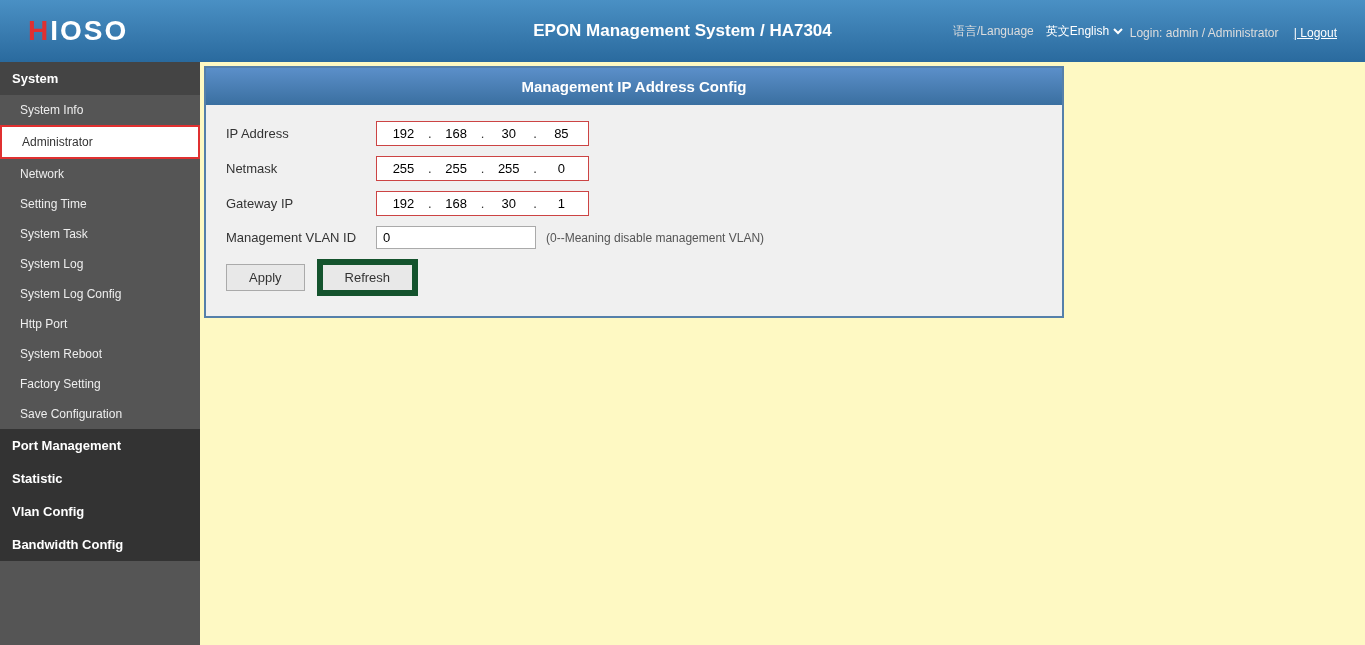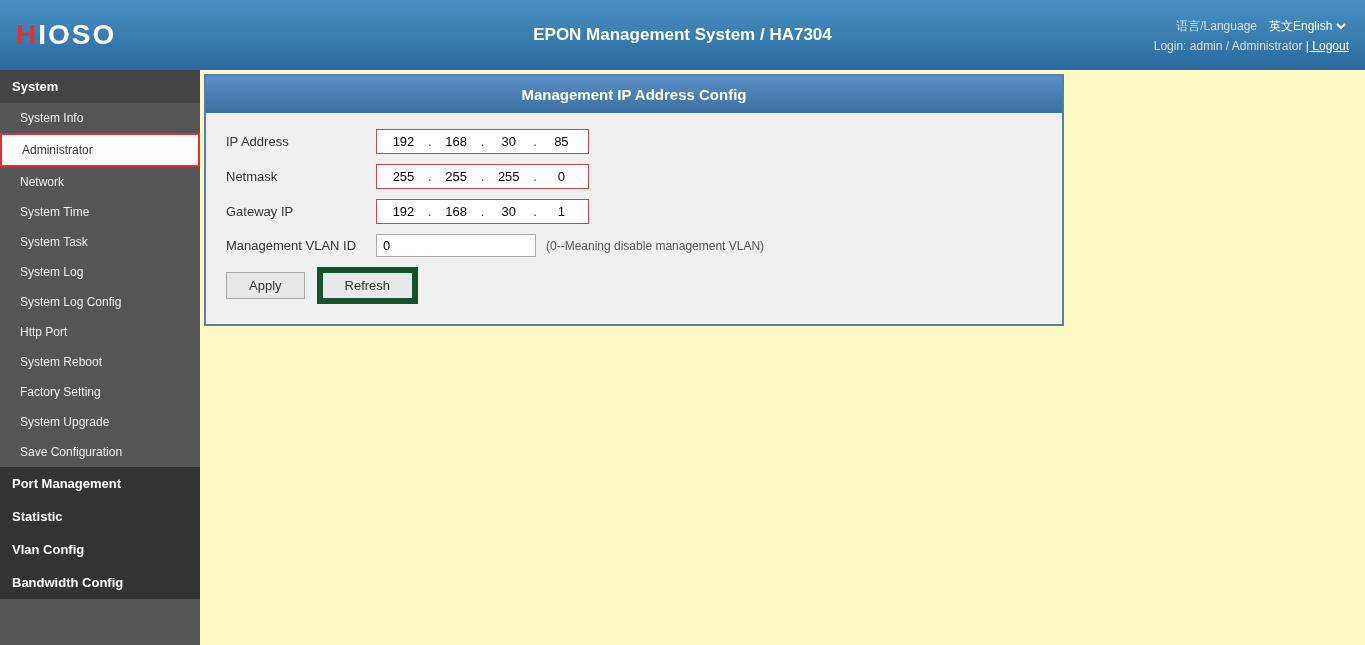--- a/index.html
+++ b/index.html
@@ -1,25 +1,25 @@
 <!DOCTYPE html>
 <html><head>
   <meta charset="utf-8">
   <style>
     * { margin: 0; padding: 0; box-sizing: border-box; }
     body { font-family: Arial, sans-serif; font-size: 13px; background: #d0d0d0; }
 
     
     #header {
       background: linear-gradient(180deg, #4a90c4 0%, #2a6a9e 100%);
-      height: 70px;
+      height: 62px;
       display: flex;
       align-items: center;
       justify-content: space-between;
-      padding: 0 16px;
+      padding: 0 28px;
       position: relative;
     }
     #logo-area {
       display: flex;
       align-items: center;
     }
     .logo-text {
       font-size: 28px;
       font-weight: bold;
       color: white;
@@ -30,21 +30,21 @@
     #header-center {
       position: absolute;
       left: 50%;
       transform: translateX(-50%);
       color: white;
       font-size: 17px;
       font-weight: bold;
     }
     #header-right {
       display: flex;
-      flex-direction: column;
+      flex-direction: row;
       align-items: flex-end;
       color: white;
       font-size: 12px;
       gap: 4px;
     }
     #header-right .lang-area {
       display: flex;
       align-items: center;
       gap: 8px;
     }
@@ -201,40 +201,39 @@
   <div id="header-center">EPON Management System / HA7304</div>
   <div id="header-right">
     <div class="lang-area">
       <span class="lang-label">语言/Language</span>
       <select class="lang-select">
         <option>英文English</option>
       </select>
     </div>
     <div>
       <span class="login-info">Login: admin / Administrator</span>
-      <span style="margin-left:0;" class="logout-link">| Logout</span>
+      <span style="margin-left:12px;" class="logout-link">| Logout</span>
     </div>
   </div>
 </div>
 
 <div id="layout">
   <div id="sidebar">
 
     <div class="sidebar-group-title">System</div>
     <div class="sidebar-item">System Info</div>
     <div class="sidebar-item active">Administrator</div>
     <div class="sidebar-item">Network</div>
-    <div class="sidebar-item">System Time</div>
+    <div class="sidebar-item">Setting Time</div>
     <div class="sidebar-item">System Task</div>
     <div class="sidebar-item">System Log</div>
     <div class="sidebar-item">System Log Config</div>
     <div class="sidebar-item">Http Port</div>
     <div class="sidebar-item">System Reboot</div>
     <div class="sidebar-item">Factory Setting</div>
-    <div class="sidebar-item">System Upgrade</div>
     <div class="sidebar-item">Save Configuration</div>
 
     <div class="sidebar-group-dark">Port Management</div>
     <div class="sidebar-group-dark">Statistic</div>
     <div class="sidebar-group-dark">Vlan Config</div>
     <div class="sidebar-group-dark">Bandwidth Config</div>
 
   </div>
 
   <div id="main">

